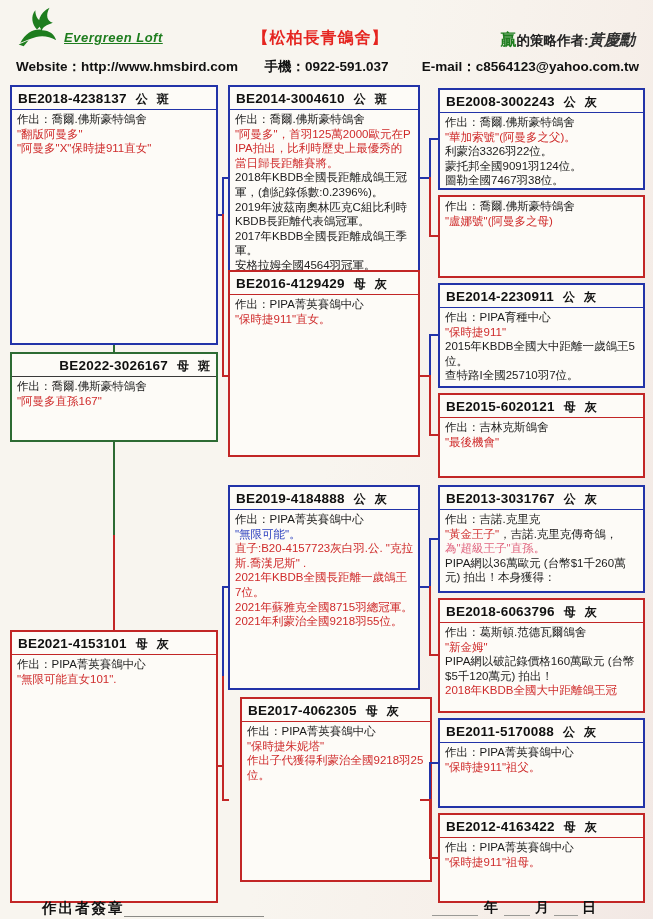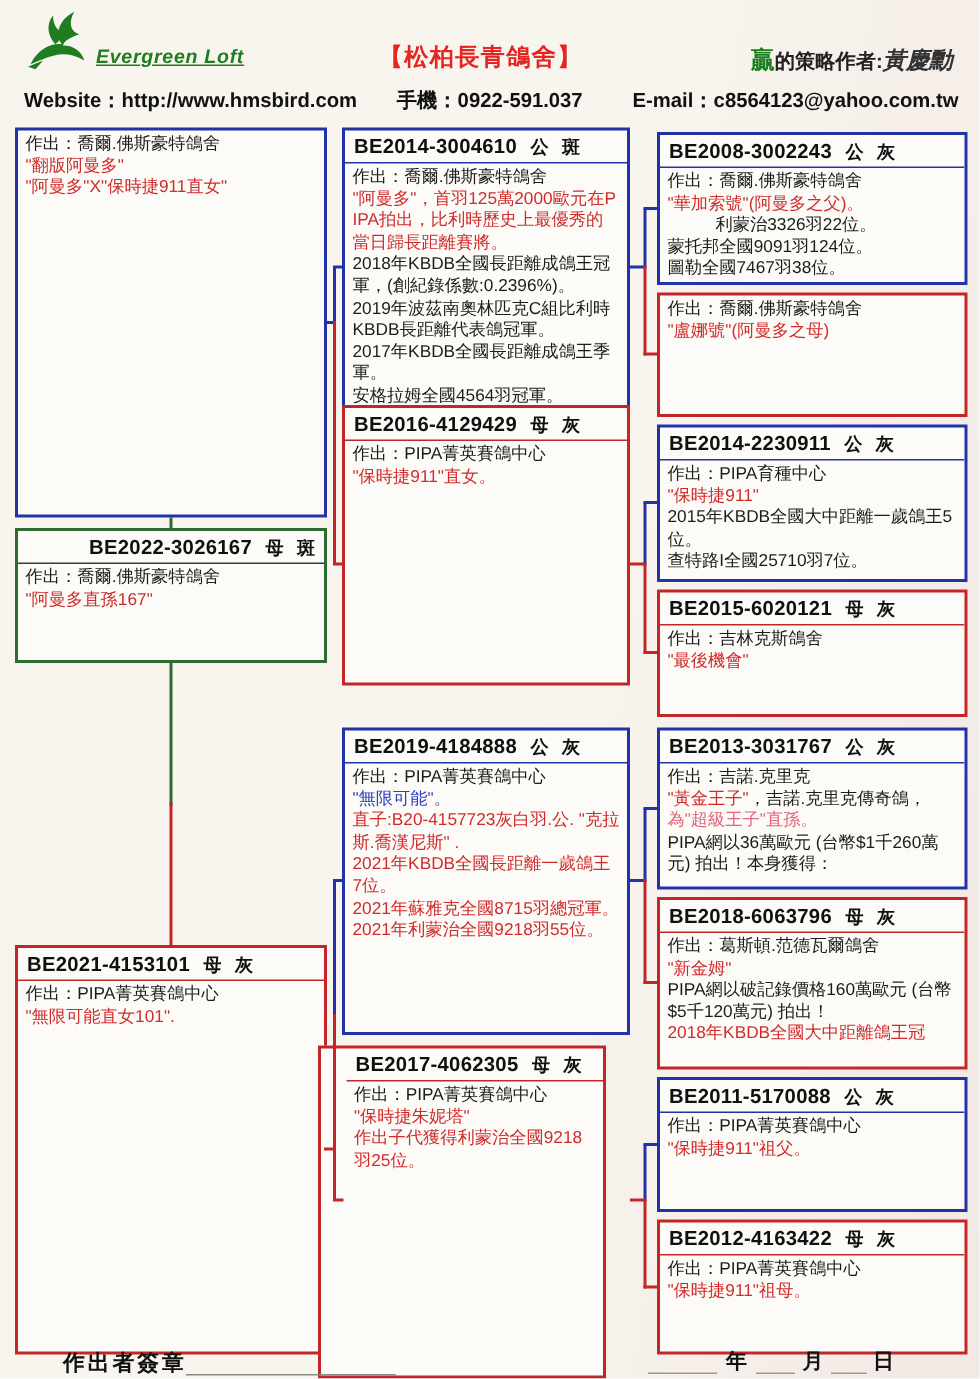--- a/index.html
+++ b/index.html
@@ -67,20 +67,21 @@
     <div class="loftname">Evergreen Loft</div>
     <div class="website">Website：http://www.hmsbird.com</div>
     <div class="sheet-title">【松柏長青鴿舍】</div>
     <div class="phone">手機：0922-591.037</div>
     <div class="author"><span class="win">贏</span><span>的策略作者:</span><span class="name">黃慶勳</span></div>
     <div class="email">E-mail：c8564123@yahoo.com.tw</div>
   </div>
 
   <div id="tree">
       <div class="pbox" style="left: 10px; top: 85px; width: 208px; height: 260px; border-color: rgb(34, 51, 168);">
+        <div class="ptitle" style="border-color: rgb(34, 51, 168);"><span class="ring">BE2018-4238137</span><span class="sex">公</span><span class="plumage">斑</span></div>
         <div class="pbody">
           <div class="pline"><span style="color: rgb(27, 27, 27);">作出：喬爾.佛斯豪特鴿舍</span></div>
           <div class="pline"><span style="color: rgb(207, 43, 43);">"翻版阿曼多"</span></div>
           <div class="pline"><span style="color: rgb(207, 43, 43);">"阿曼多"X"保時捷911直女"</span></div>
         </div>
       </div>
       <div class="pbox" style="left: 10px; top: 352px; width: 208px; height: 90px; border-color: rgb(45, 107, 51);">
         <div class="ptitle" style="border-color: rgb(58, 58, 58); text-align: right;"><span class="ring">BE2022-3026167</span><span class="sex">母</span><span class="plumage">斑</span></div>
         <div class="pbody">
           <div class="pline"><span style="color: rgb(27, 27, 27);">作出：喬爾.佛斯豪特鴿舍</span></div>
@@ -116,34 +117,34 @@
         <div class="ptitle" style="border-color: rgb(34, 51, 168);"><span class="ring">BE2019-4184888</span><span class="sex">公</span><span class="plumage">灰</span></div>
         <div class="pbody">
           <div class="pline"><span style="color: rgb(27, 27, 27);">作出：PIPA菁英賽鴿中心</span></div>
           <div class="pline"><span style="color: rgb(43, 63, 191);">"無限可能"。</span></div>
           <div class="pline"><span style="color: rgb(207, 43, 43);">直子:B20-4157723灰白羽.公. "克拉斯.喬漢尼斯" .</span></div>
           <div class="pline"><span style="color: rgb(207, 43, 43);">2021年KBDB全國長距離一歲鴿王7位。</span></div>
           <div class="pline"><span style="color: rgb(207, 43, 43);">2021年蘇雅克全國8715羽總冠軍。</span></div>
           <div class="pline"><span style="color: rgb(207, 43, 43);">2021年利蒙治全國9218羽55位。</span></div>
         </div>
       </div>
-      <div class="pbox" style="left: 212px; top: 697px; width: 192px; height: 222px; border-color: rgb(194, 38, 38); padding-left: 17px;">
+      <div class="pbox" style="left: 240px; top: 697px; width: 192px; height: 185px; border-color: rgb(194, 38, 38);">
         <div class="ptitle" style="border-color: rgb(194, 38, 38);"><span class="ring">BE2017-4062305</span><span class="sex">母</span><span class="plumage">灰</span></div>
         <div class="pbody">
           <div class="pline"><span style="color: rgb(27, 27, 27);">作出：PIPA菁英賽鴿中心</span></div>
           <div class="pline"><span style="color: rgb(207, 43, 43);">"保時捷朱妮塔"</span></div>
           <div class="pline"><span style="color: rgb(207, 43, 43);">作出子代獲得利蒙治全國9218羽25位。</span></div>
         </div>
       </div>
       <div class="pbox" style="left: 438px; top: 88px; width: 207px; height: 102px; border-color: rgb(34, 51, 168);">
         <div class="ptitle" style="border-color: rgb(34, 51, 168);"><span class="ring">BE2008-3002243</span><span class="sex">公</span><span class="plumage">灰</span></div>
         <div class="pbody">
           <div class="pline"><span style="color: rgb(27, 27, 27);">作出：喬爾.佛斯豪特鴿舍</span></div>
           <div class="pline"><span style="color: rgb(207, 43, 43);">"華加索號"(阿曼多之父)。</span></div>
-          <div class="pline"><span style="color: rgb(27, 27, 27); margin-left: 32px;">利蒙治3326羽22位。</span></div>
+          <div class="pline"><span style="color: rgb(27, 27, 27);">利蒙治3326羽22位。</span></div>
           <div class="pline"><span style="color: rgb(27, 27, 27);">蒙托邦全國9091羽124位。</span></div>
           <div class="pline"><span style="color: rgb(27, 27, 27);">圖勒全國7467羽38位。</span></div>
         </div>
       </div>
       <div class="pbox" style="left: 438px; top: 195px; width: 207px; height: 83px; border-color: rgb(194, 38, 38);">
         <div class="pbody">
           <div class="pline"><span style="color: rgb(27, 27, 27);">作出：喬爾.佛斯豪特鴿舍</span></div>
           <div class="pline"><span style="color: rgb(207, 43, 43);">"盧娜號"(阿曼多之母)</span></div>
         </div>
       </div>

